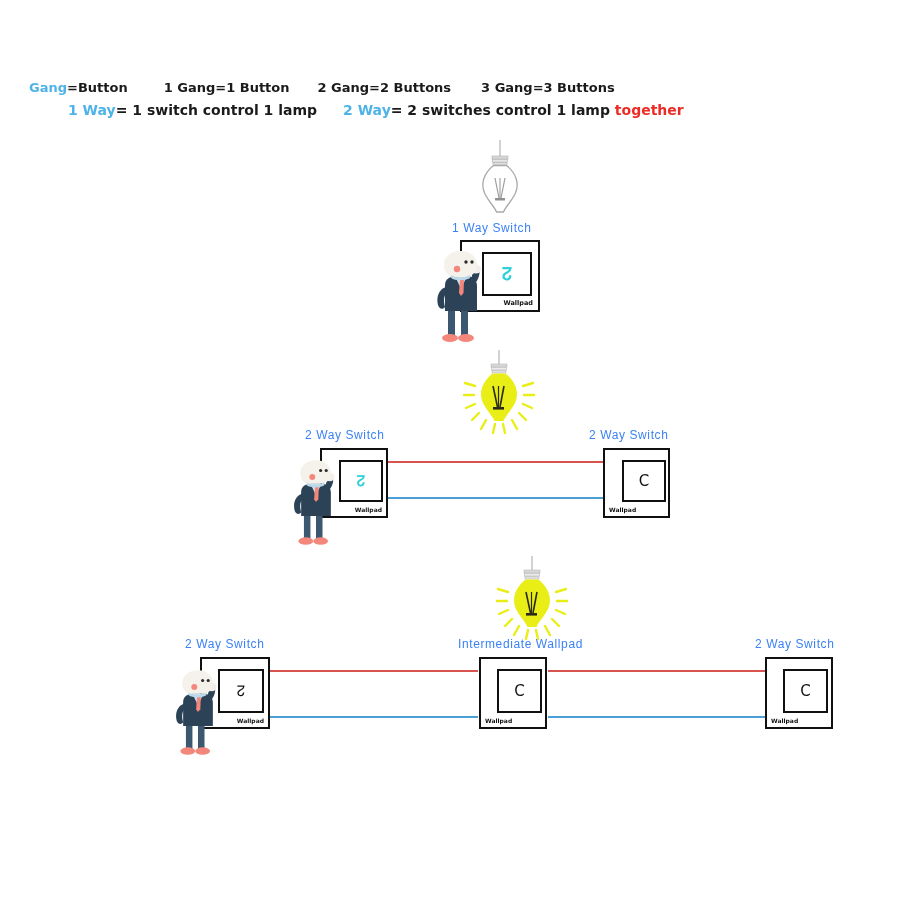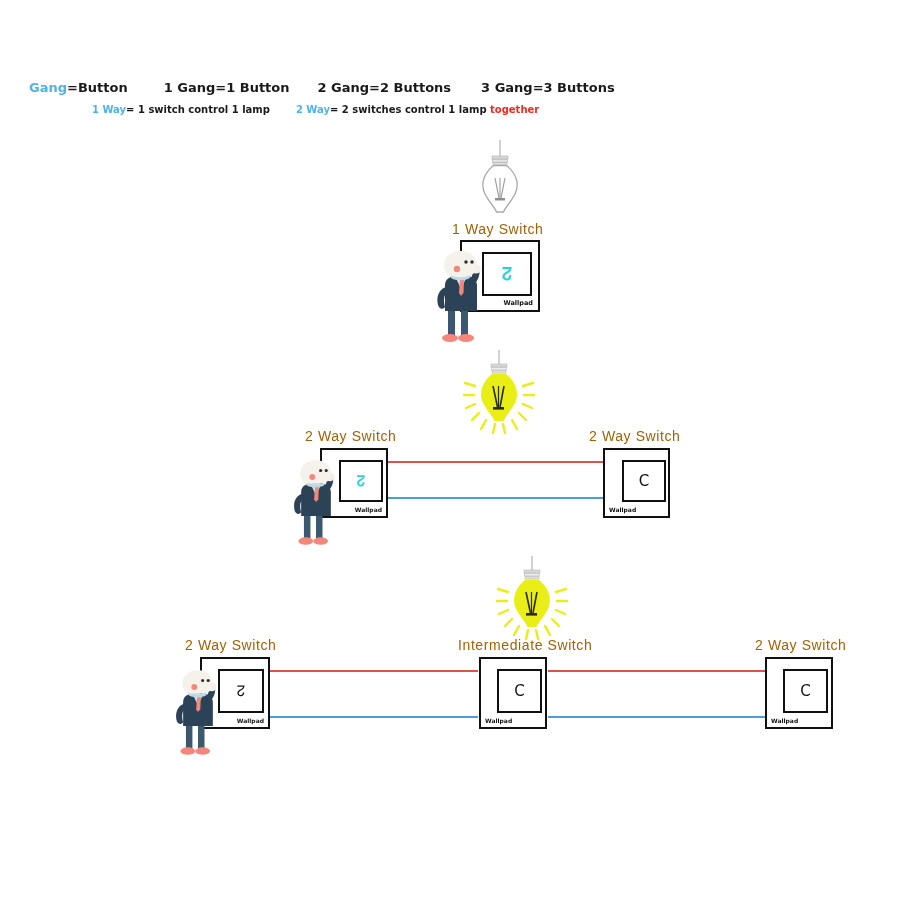--- a/index.html
+++ b/index.html
@@ -31,22 +31,22 @@
     font-weight: bold;
     white-space: pre;
     line-height: 20px;
   }
   .legend-line-1 {
     font-size: 13px;
     padding-left: 29px;
     letter-spacing: 0px;
   }
   .legend-line-2 {
-    font-size: 10px;
-    padding-left: 92px;
+    font-size: 14px;
+    padding-left: 68px;
     margin-top: 2px;
   }
   .lg-accent { color: #4FB3E8; }
   .lg-black  { color: #1a1a1a; }
   .lg-red    { color: #ED2B24; }
   .gap-a { display:inline-block; width: 36px; }
   .gap-b { display:inline-block; width: 28px; }
   .gap-c { display:inline-block; width: 30px; }
   .gap-d { display:inline-block; width: 26px; }
 
@@ -86,22 +86,22 @@
     color: #111111;
     line-height: 1;
     white-space: nowrap;
     margin-top: 35px;
   }
 
   
   .sw-label {
     position: absolute;
     font-family: "Liberation Sans", sans-serif;
-    font-size: 14px;
-    color: #a16207;
+    font-size: 12px;
+    color: #3b82f6;
     white-space: nowrap;
     letter-spacing: 0.6px;
   }
 
   
   .wire {
     position: absolute;
     height: 2px;
   }
   .wire-red  { background: #D9534F; }
@@ -306,21 +306,21 @@
       <path d="M38 38 C44 34, 48 26, 46 20 L39 22 C40 27, 38 31, 34 34 Z" fill="#2B4257"></path>
       <ellipse cx="43" cy="20" rx="5" ry="4.5" fill="#F2EFEA"></ellipse>
       <path d="M11 16 C11 8, 18 2, 28 2 C38 2, 44 8, 44 16 C44 22, 40 26, 36 27 L18 27 C14 26, 11 22, 11 16 Z" fill="#F5F2EC"></path>
       <circle cx="33" cy="13" r="1.7" fill="#2B2B2B"></circle>
       <circle cx="39" cy="13" r="1.7" fill="#2B2B2B"></circle>
       <circle cx="24" cy="20" r="3.2" fill="#F4877B"></circle>
       <path d="M18 26 C22 29, 32 29, 37 26 L37 29 C32 32, 22 32, 18 29 Z" fill="#BBD8E8"></path>
     </svg>
   </div>
 
-  <div class="sw-label" style="left:458px; top:637px;">Intermediate Switch</div>
+  <div class="sw-label" style="left:458px; top:637px;">Intermediate Wallpad</div>
   <div class="switch" style="left:479px; top:657px; width:68px; height:72px;">
     <div class="switch-inner" style="left:16px; top:10px; width:45px; height:44px;">
       <span class="switch-glyph glyph-dark" style="font-size:15px;">C</span>
     </div>
     <div class="wallpad" style="left:4px; bottom:3px; font-size:6px;">Wallpad</div>
   </div>
 
   <div class="sw-label" style="left:755px; top:637px;">2 Way Switch</div>
   <div class="switch" style="left:765px; top:657px; width:68px; height:72px;">
     <div class="switch-inner" style="left:16px; top:10px; width:45px; height:44px;">

